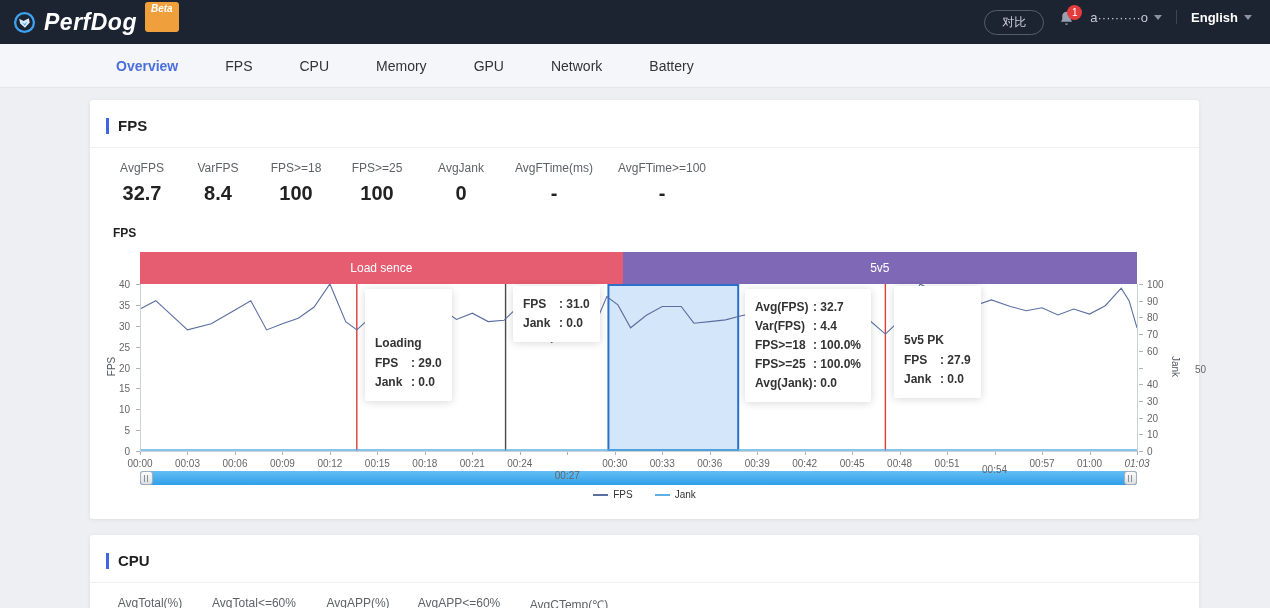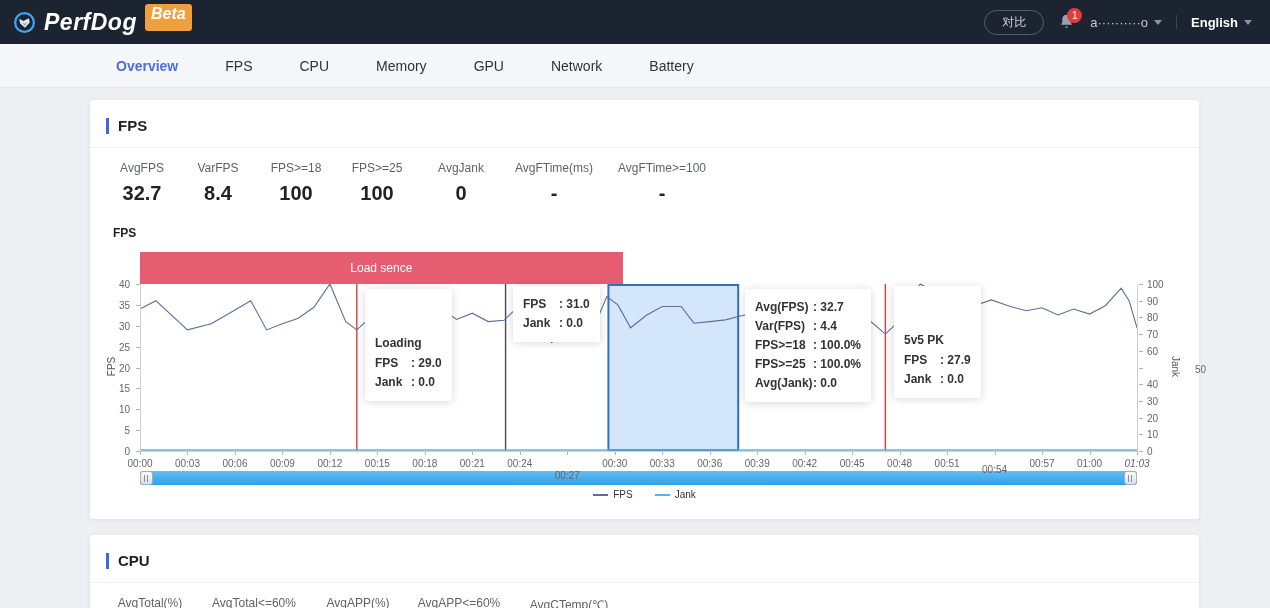--- a/index.html
+++ b/index.html
@@ -6,23 +6,23 @@
   html,body { width:1270px; height:608px; overflow:hidden; background:#edeff3;
               font-family:"Liberation Sans", sans-serif; }
   .app { width:1270px; height:608px; overflow:hidden; }
 
   
   .topbar { height:44px; background:#1c2331; display:flex; align-items:center;
             justify-content:space-between; padding:0 18px 0 13px; }
   .brand { display:flex; align-items:center; gap:8px; cursor:pointer; }
   .logo { width:23px; height:23px; display:inline-block; }
   .brand-name { color:#fff; font-size:23px; font-weight:700; font-style:italic; letter-spacing:.5px; }
-  .beta { background:#ef9f3b; color:#fff; font-size:16px; font-style:italic; font-weight:700;
-          padding:1px 6px 8px; border-radius:3px; position:relative; top:-5px; }
-  .topbar-right { display:flex; align-items:center; gap:14px; }
+  .beta { background:#ef9f3b; color:#fff; font-size:10px; font-style:italic; font-weight:700;
+          padding:1px 6px 18px; border-radius:3px; position:relative; top:-5px; }
+  .topbar-right { display:flex; align-items:flex-start; gap:14px; }
   .compare-btn { background:transparent; border:1px solid #545d6f; color:#cdd2db;
                  font-size:12px; padding:3px 17px; border-radius:13px; cursor:pointer;
                  font-family:"Liberation Sans", sans-serif; }
   .bell-wrap { position:relative; width:18px; height:18px; cursor:pointer; }
   .bell-badge { position:absolute; top:-5px; left:9px; min-width:15px; height:15px;
                 background:#e23c3c; color:#fff; font-size:10px; border-radius:8px;
                 display:flex; align-items:center; justify-content:center; padding:0 3px; }
   .account, .lang { display:flex; align-items:center; gap:6px; color:#c7ccd6;
                     font-size:13px; cursor:pointer; }
   .lang { color:#fff; font-weight:700; }
@@ -227,20 +227,21 @@
           <span class="legend-item">
             <i class="dash" id="dash-fps" style="background: rgb(90, 111, 160);"></i>
             <span>FPS</span>
           </span>
           <span class="legend-item">
             <i class="dash" id="dash-jank" style="background: rgb(95, 176, 226);"></i>
             <span>Jank</span>
           </span>
         </div>
       <div class="phase" style="left: 50px; width: 482.675px; background: rgb(230, 92, 112);">Load sence</div>
+          <div class="phase" style="left: 532.675px; width: 514.325px; background: rgb(127, 105, 182);">5v5</div>
           <div class="ytl" style="left: 16px; top: 194px;">0</div>
           <div class="tickh" style="left: 46px; top: 199px;"></div>
           <div class="ytl" style="left: 16px; top: 173.125px;">5</div>
           <div class="tickh" style="left: 46px; top: 178.125px;"></div>
           <div class="ytl" style="left: 16px; top: 152.25px;">10</div>
           <div class="tickh" style="left: 46px; top: 157.25px;"></div>
           <div class="ytl" style="left: 16px; top: 131.375px;">15</div>
           <div class="tickh" style="left: 46px; top: 136.375px;"></div>
           <div class="ytl" style="left: 16px; top: 110.5px;">20</div>
           <div class="tickh" style="left: 46px; top: 115.5px;"></div>

